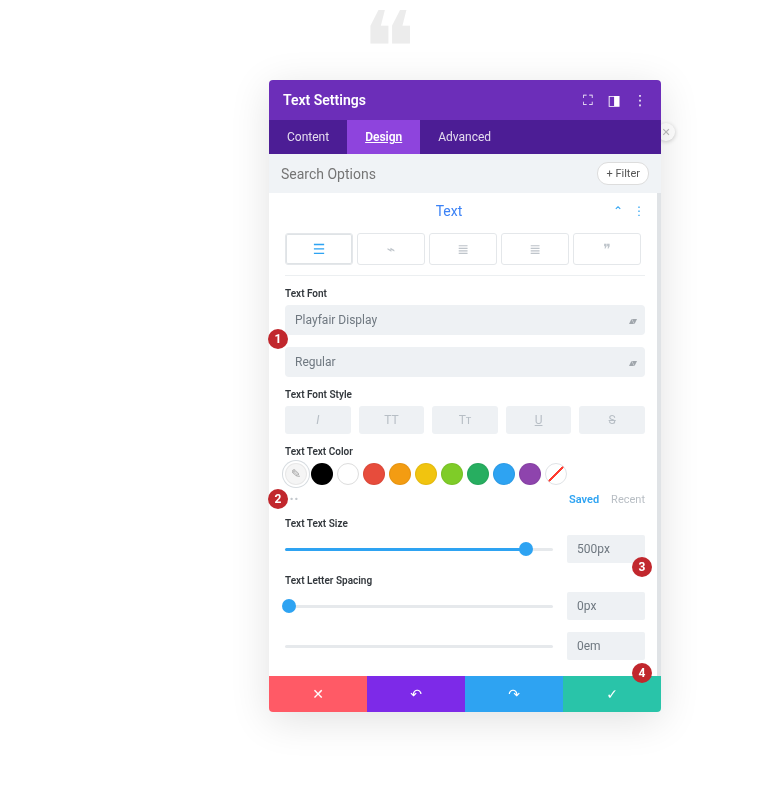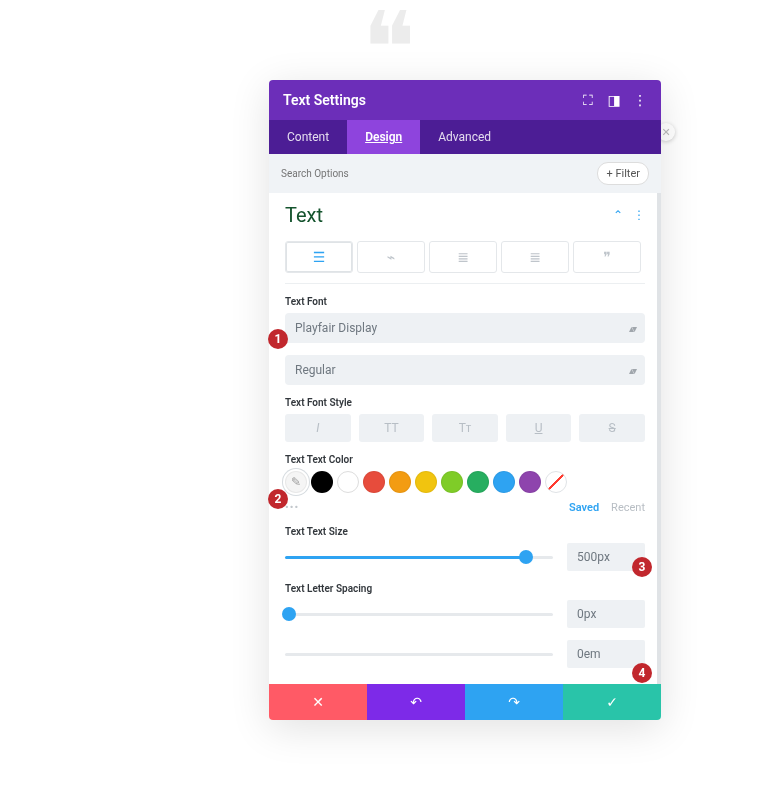--- a/index.html
+++ b/index.html
@@ -11,29 +11,29 @@
   .header { background: #6c2eb9; color:#fff; display:flex; align-items:center; padding: 12px 14px; }
   .header-title { font-size: 14px; font-weight: 600; flex:1; }
   .header-icons { display:flex; gap:12px; align-items:center; }
   .header-icons span { width:14px; height:14px; display:inline-flex; align-items:center; justify-content:center; font-size:14px; cursor:pointer; }
 
   .tabs { background:#4c1d95; display:flex; }
   .tab { padding: 10px 18px; font-size: 12px; color: rgba(255,255,255,.85); cursor:pointer; }
   .tab.active { background:#8e44dd; color:#fff; font-weight:600;text-decoration:underline; }
 
   .searchbar { background:#f0f3f6; display:flex; align-items:center; padding: 8px 12px; }
-  .searchbar input { flex:1; border:none; background:transparent; font-size:10px; color:#b91c1c; outline:none; }
+  .searchbar input { flex:1; border:none; background:transparent; font-size:14px; color:#b91c1c; outline:none; }
   .filter-btn { background:#fff; border:1px solid #ddd; border-radius:11px; padding:4px 8px; font-size:11px; color:#555; cursor:pointer; }
 
   .scroll { max-height: 545px; overflow:hidden; position:relative; }
   .scroll::after { content:""; position:absolute; right:0; top:0; bottom:0; width:4px; background:#e0e3e6; }
 
   .section { padding: 10px 16px 0 16px; }
   .section-head { display:flex; align-items:center; }
-  .section-title { color:#14532d; font-size:20px; flex:1; }
+  .section-title { color:#3b82f6; font-size:14px; flex:1;text-align:center; }
   .section-actions { color:#2ea3f2; display:flex; gap:10px; font-size:12px; }
 
   .seg-grid { display:flex; flex-wrap:wrap; gap:4px; margin: 14px 0 10px 0; }
   .seg { width:68px; height:32px; border:1px solid #e4e7ea; border-radius:3px; display:flex; align-items:center; justify-content:center; color:#bfc5cb; font-size:14px; cursor:pointer; }
   .seg.active { color:#2ea3f2; box-shadow: 0 0 0 1px #dfe3e6 inset; }
   .divider { border-top:1px solid #eceff1; margin: 8px 0 4px 0; }
 
   .field { margin: 12px 0 0 0; }
   .field-label { font-size:10px; font-weight:600; color:#32373c; margin-bottom:6px; }
   .select { background:#eef1f4; border-radius:4px; padding:8px 10px; font-size:12px; color:#6f7880; display:flex; align-items:center; }

